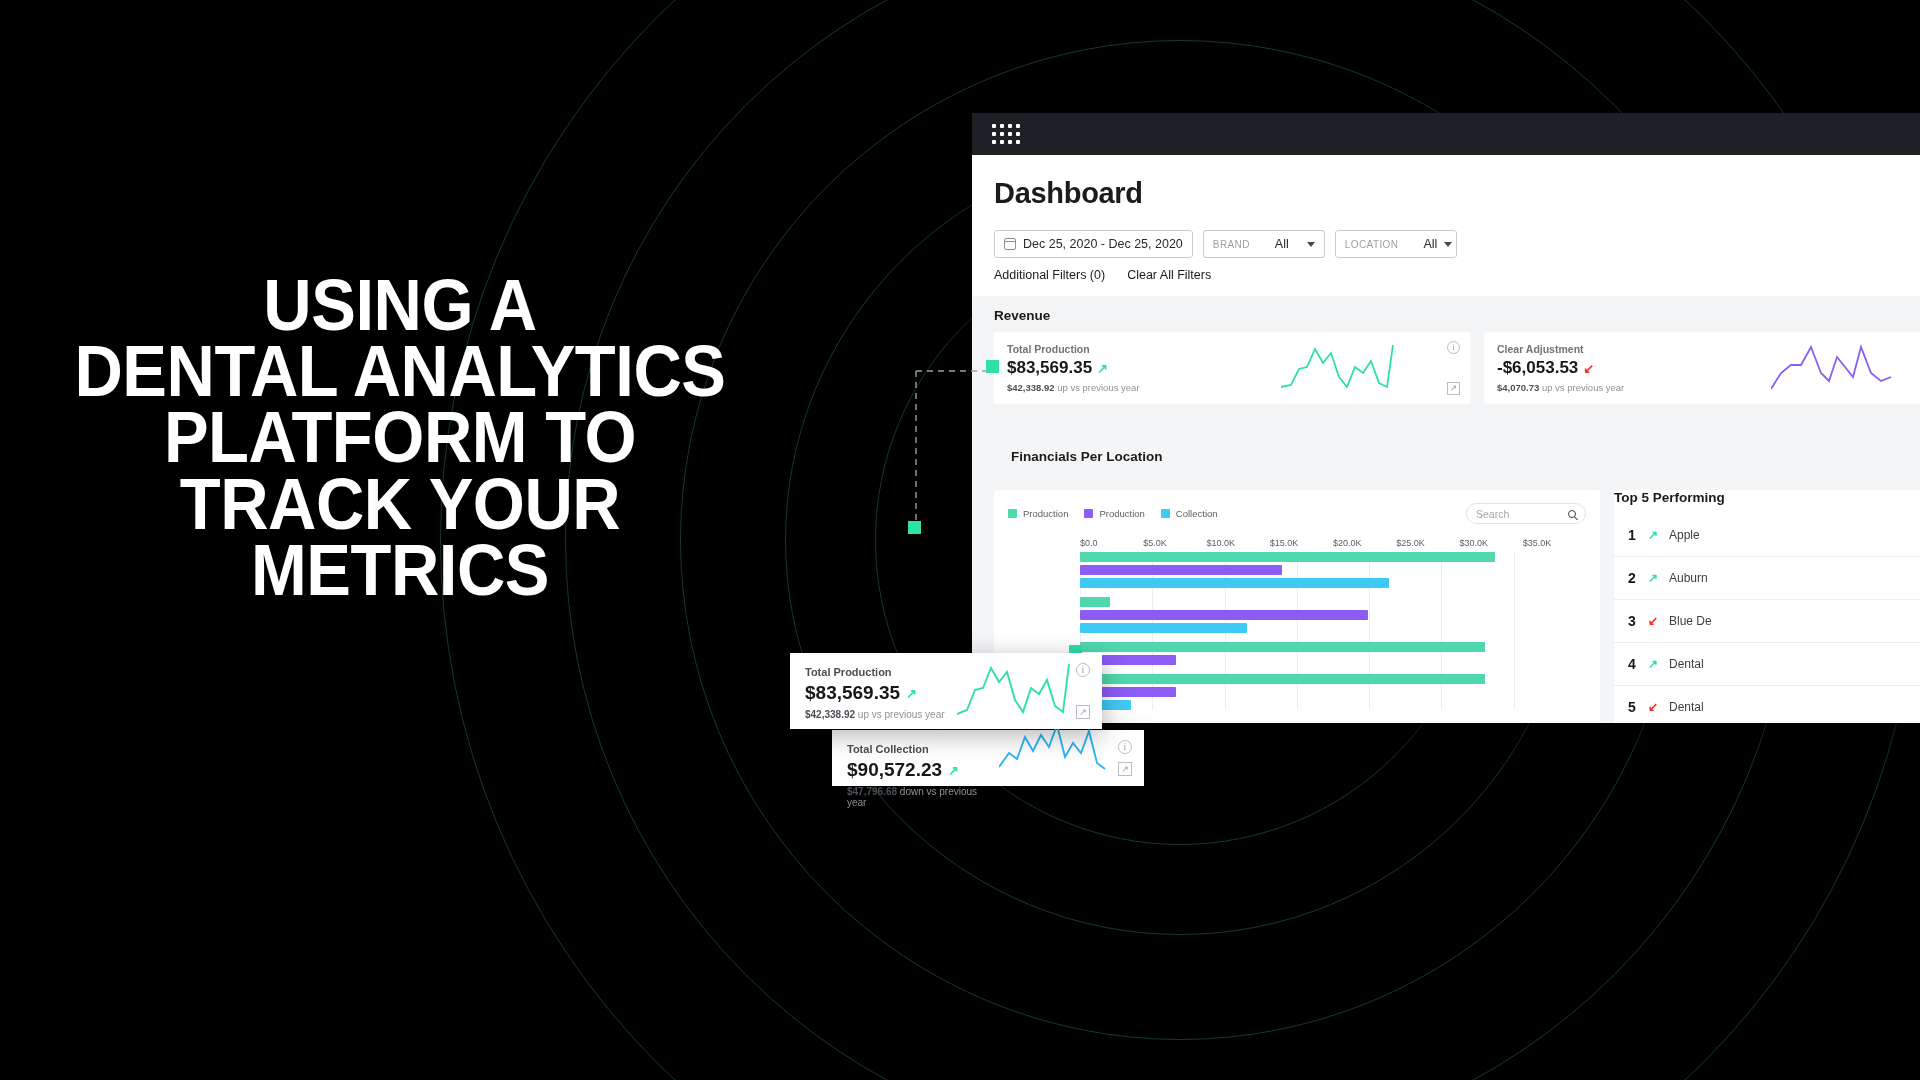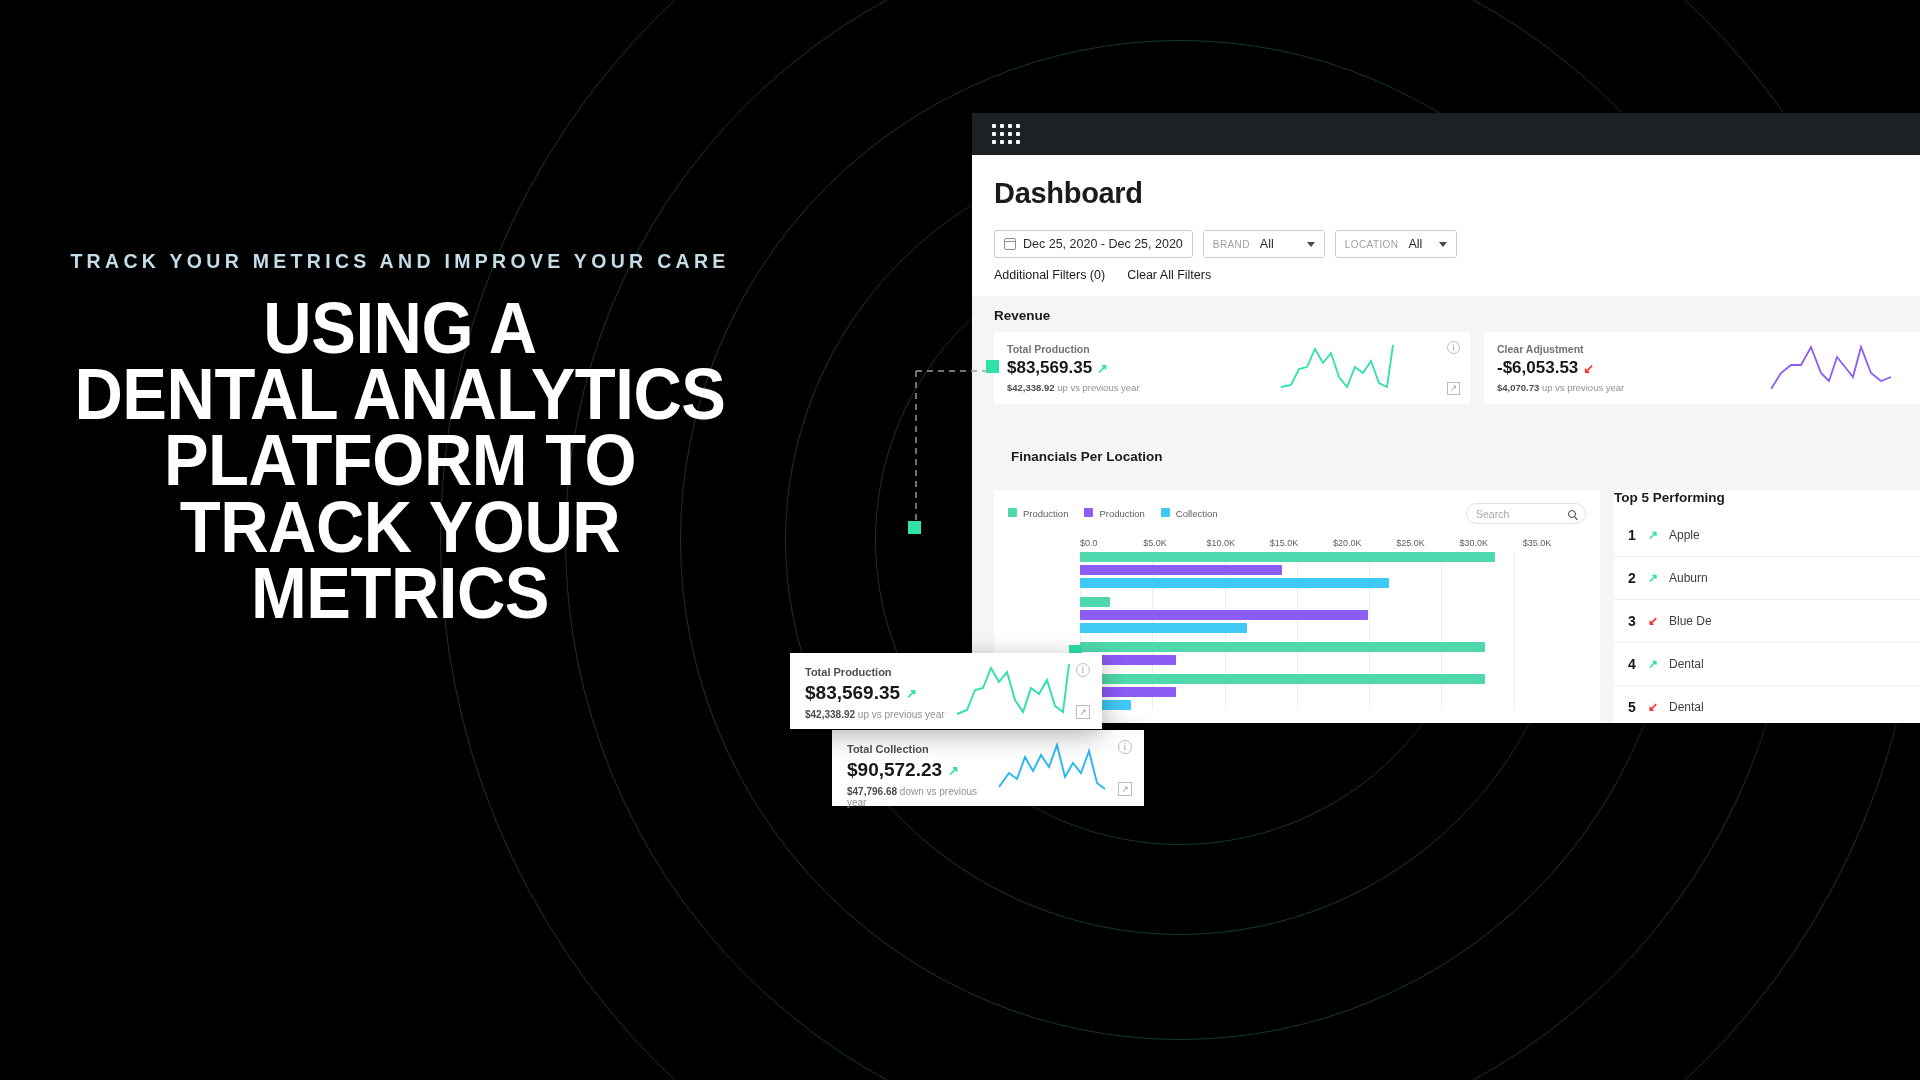--- a/index.html
+++ b/index.html
@@ -40,21 +40,21 @@
   .filters { display:flex; gap:10px; align-items:center; padding:20px 22px 0 22px; }
   .fbox { height:28px; border:1px solid #c9ccd0; border-radius:3px; display:flex;
           align-items:center; padding:0 9px; font-size:12.5px; color:#2a2a2a; background:#fff; gap:7px; }
   .fbox.date { }
   .cal-ic { width:12px; height:12px; border:1.4px solid #8a8f96; border-radius:2px;
             position:relative; flex:none; }
   .cal-ic:before { content:""; position:absolute; left:-1.4px; right:-1.4px; top:1.5px;
                    height:1.4px; background:#8a8f96; }
   .fsel { width:122px; justify-content:space-between; }
   .fsel .lbl { color:#9aa0a6; font-size:10px; letter-spacing:.4px; }
-  .fsel .val { color:#2a2a2a; font-size:12.5px; margin-right:auto; margin-left:3px; }
+  .fsel .val { color:#2a2a2a; font-size:12.5px; margin-right:auto; margin-left:18px; }
   .chev { width:0; height:0; border-left:4px solid transparent; border-right:4px solid transparent;
           border-top:5px solid #4a4a4a; flex:none; }
 
   .flinks { display:flex; gap:22px; padding:10px 22px 0 22px; font-size:12.5px; color:#1b1b1b; }
   .flinks span { cursor:pointer; }
 
   .sec { background:#f4f5f7; margin-top:14px; padding:12px 22px 16px 22px; }
   .sec-title { font-size:13.5px; font-weight:bold; color:#1b1b1b; margin-bottom:9px; }
 
   .kpi-row { display:flex; gap:14px; }
@@ -76,21 +76,21 @@
   .kpi-ic2 { position:absolute; right:10px; bottom:9px; width:13px; height:13px;
              border:1.2px solid #b9bec4; color:#9aa0a6; font-size:9px; text-align:center;
              line-height:11px; }
 
   
   .fin-head { display:flex; align-items:center; justify-content:space-between; margin:0 0 9px 0; }
   .panels { display:flex; gap:14px; }
   .chart-card { flex:none; width:606px; background:#fff; border-radius:3px; padding:13px 14px 0 14px;
                 height:300px; overflow:hidden; position:relative; }
   .legend { display:flex; align-items:center; gap:16px; }
-  .lg { display:flex; align-items:flex-start; gap:6px; font-size:9.5px; color:#5b6066; }
+  .lg { display:flex; align-items:center; gap:6px; font-size:9.5px; color:#5b6066; }
   .sw { width:9px; height:9px; border-radius:1px; display:block; }
   .searchbox { margin-left:auto; width:120px; height:21px; border:1px solid #dfe2e6;
                border-radius:11px; display:flex; align-items:center; padding:0 9px;
                font-size:10.5px; color:#a3a8ae; }
   .mag { margin-left:auto; width:8px; height:8px; border:1.3px solid #3a3f45; border-radius:50%;
          position:relative; }
   .mag:after { content:""; position:absolute; right:-3px; bottom:-3px; width:4px; height:1.3px;
                background:#3a3f45; transform:rotate(45deg); }
 
   .axis { display:flex; margin-top:14px; padding-left:72px; }
@@ -109,21 +109,21 @@
   .t5row { display:flex; align-items:center; gap:9px; padding:13px 14px; border-bottom:1px solid #eceef0;
            font-size:12px; color:#3a3f45; }
   .t5rank { font-size:14px; font-weight:bold; color:#16181a; width:11px; }
   .t5ar { font-size:12px; font-weight:bold; width:12px; }
   .t5name { white-space:nowrap; overflow:hidden; }
 
   
   .float { position:absolute; background:#fff; box-shadow:0 6px 26px rgba(0,0,0,.30);
            display:flex; padding:13px 15px; }
   .f1 { left:790px; top:653px; width:312px; height:76px; }
-  .f2 { left:832px; top:730px; width:312px; height:76px; }
+  .f2 { left:832px; top:730px; width:312px; height:56px; }
   .f-left { width:152px; }
   .f-name { font-size:11px; font-weight:bold; color:#4a4f55; }
   .f-val { font-size:19px; font-weight:bold; color:#16181a; margin-top:4px;
            display:flex; align-items:center; gap:6px; }
   .f-sub { font-size:10px; color:#8d9298; margin-top:5px; }
   .f-sub b { color:#4a4f55; }
   .f-sp { flex:1; position:relative; }
   .f-ic { position:absolute; right:12px; top:10px; width:14px; height:14px; border-radius:50%;
           border:1.2px solid #b9bec4; color:#9aa0a6; font-size:10px; text-align:center;
           line-height:12px; font-family:"Liberation Serif",serif; }
@@ -145,21 +145,20 @@
 
   <div class="rings">
     <div class="ring" style="width:1480px;height:1480px;"></div>
     <div class="ring" style="width:1230px;height:1230px;"></div>
     <div class="ring" style="width:1000px;height:1000px;"></div>
     <div class="ring" style="width:790px;height:790px;"></div>
     <div class="ring" style="width:610px;height:610px;"></div>
   </div>
 
   <div class="copy">
-    <div class="eyebrow">TRACK YOUR METRICS AND IMPROVE YOUR CARE</div>
     <div class="headline">
       <span class="ln">USING A</span>
       <span class="ln">DENTAL ANALYTICS</span>
       <span class="ln">PLATFORM TO</span>
       <span class="ln">TRACK YOUR</span>
       <span class="ln">METRICS</span>
     </div>
   </div>
 
   <div class="dash">

